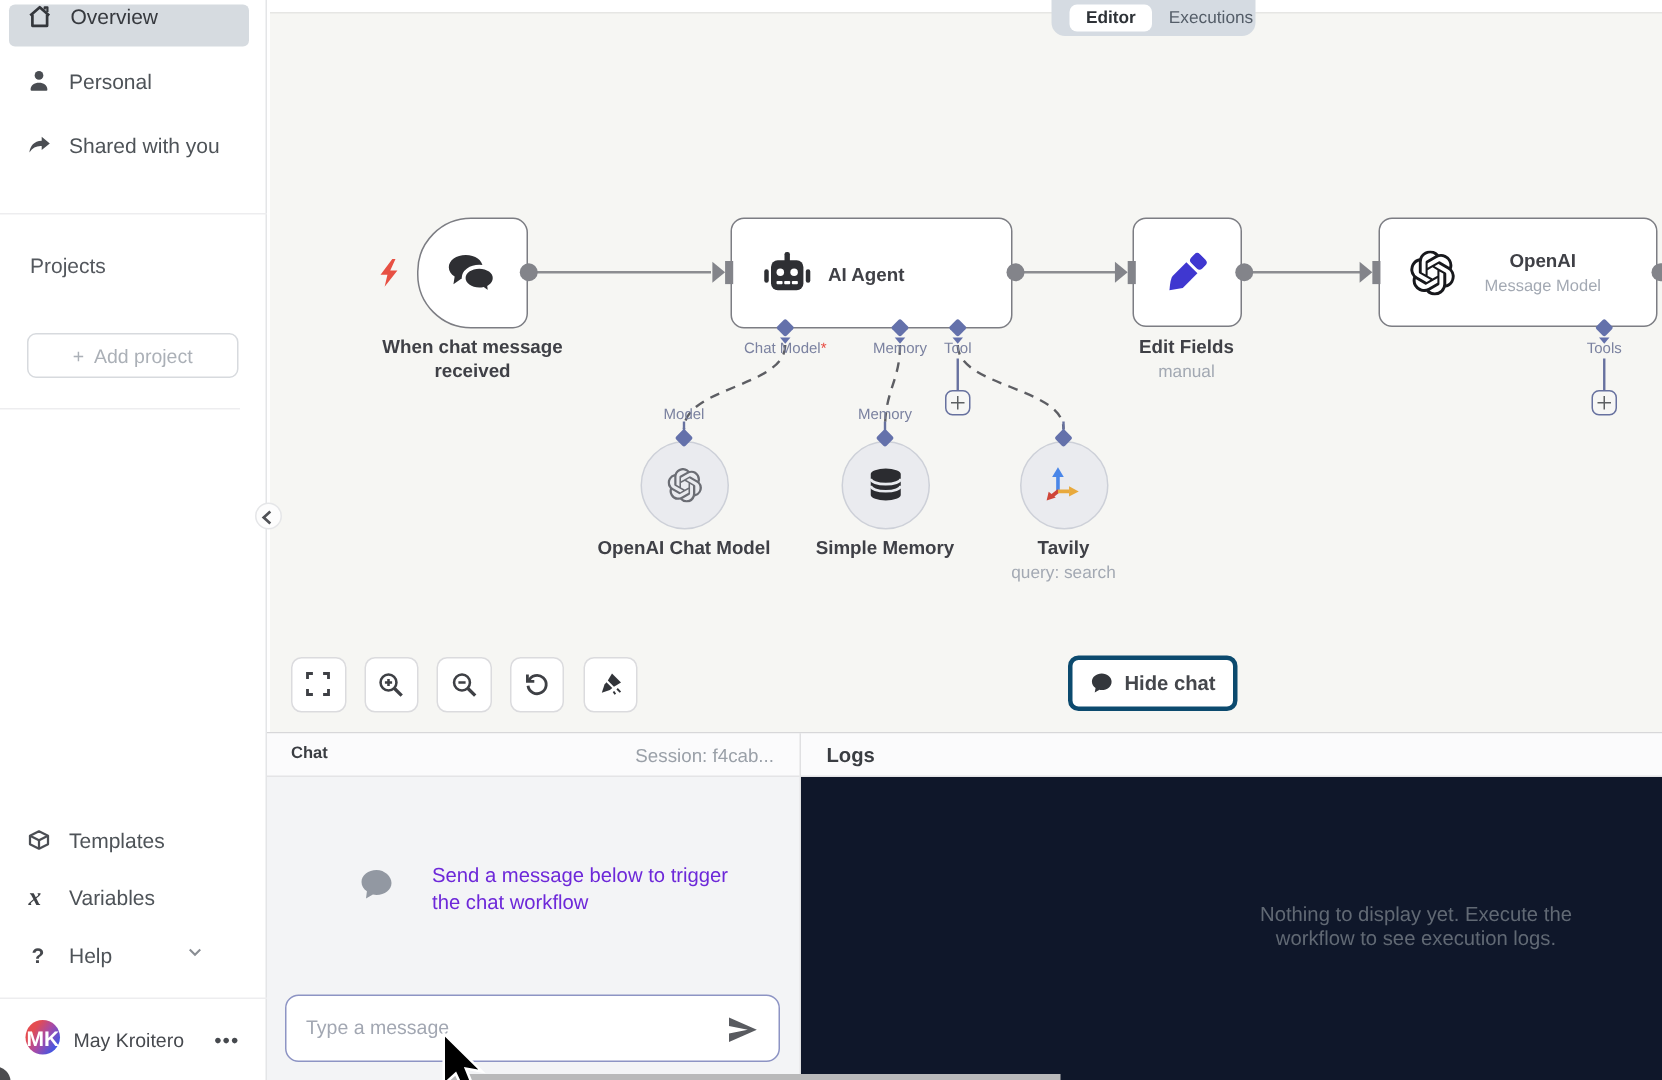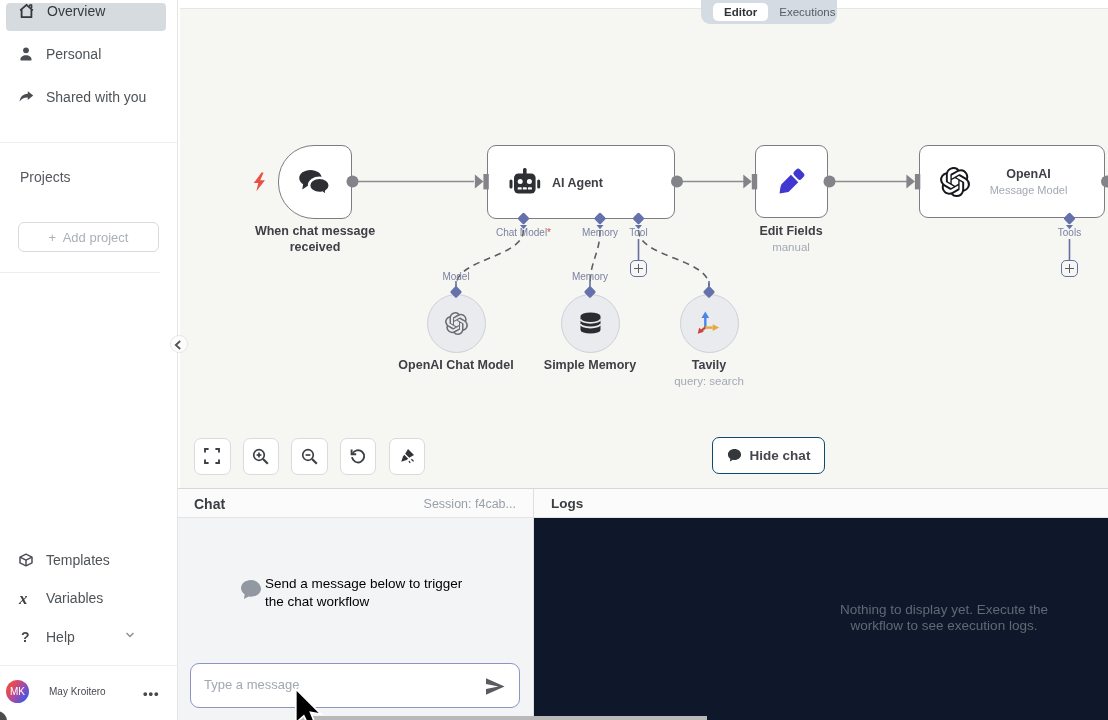--- a/index.html
+++ b/index.html
@@ -26,21 +26,21 @@
   .nlabel { position:absolute; text-align:center; font-weight:bold; font-size:12.5px; color:#3f4046; line-height:16px; z-index:5; }
   .nsub { font-weight:normal; font-size:11.5px; color:#a3a9b3;text-align:center; }
   .clabel { position:absolute; text-align:center; font-size:10px; color:#7b82a0; z-index:5; }
   .subcircle { position:absolute; width:59px; height:59px; border-radius:50%; background:#eaebef; border:1.3px solid #cdd0d8; z-index:5; }
   .plusbtn { position:absolute; width:17px; height:17px; border:1.5px solid #67719f; border-radius:5px; background:#f6f6f5; z-index:6; }
   .plusbtn:before { content:""; position:absolute; left:3px; top:6.6px; width:9px; height:1.6px; background:#5d6063; }
   .plusbtn:after { content:""; position:absolute; left:6.7px; top:3px; width:1.6px; height:9px; background:#5d6063; }
 
   
   .cbtn { position:absolute; top:438px; width:36.5px; height:36.5px; background:#fff; border:1px solid #dbdbde; border-radius:7px; z-index:10; display:flex; align-items:center; justify-content:center; }
-  #hidechat { left:712px; top:437px; width:113px; height:37px; background:#fff; border:1px solid #0c4a6e; border-radius:7px; z-index:10; display:flex; align-items:center; justify-content:center; font-size:13.5px; color:#45474c; font-weight:bold; }
+  #hidechat { left:712px; top:437px; width:113px; height:37px; background:#fff; border:3px solid #0c4a6e; border-radius:7px; z-index:10; display:flex; align-items:center; justify-content:center; font-size:13.5px; color:#45474c; font-weight:bold; }
 
   
   #bpanel { left:178px; top:488px; width:930px; height:232px; background:#fff; border-top:1px solid #d7d7d9; z-index:8; }
   #chatHead { left:178px; top:489px; width:355px; height:29px; background:#fbfbfc; border-bottom:1px solid #e4e4e6; z-index:9; }
   #logsHead { left:534px; top:489px; width:574px; height:29px; background:#fbfbfc; border-bottom:1px solid #e4e4e6; z-index:9; }
   #chatBody { left:178px; top:518px; width:355px; height:202px; background:#f3f4f6; z-index:9; }
   #logsBody { left:534px; top:518px; width:574px; height:202px; background:#0f172a; z-index:9; }
   #vdiv { left:533px; top:489px; width:1px; height:231px; background:#e0e0e2; z-index:10; }
   #chatinput { position:absolute; left:12px; top:144.5px; width:330px; height:45px; background:#fff; border:1.6px solid #8d94c4; border-radius:9px; }
 </style>
@@ -231,32 +231,32 @@
         <path fill="#34373c" d="M8 1 C4 1 1 3.6 1 6.8 c0 1.9 1 3.5 2.6 4.6 L3 14.5 l3.4-1.9 c.5.1 1 .2 1.6.2 4 0 7-2.6 7-5.9 S12 1 8 1z"></path>
       </svg>Hide chat</div>
 
   <div class="abs" id="tabs">
       <div class="tab on">Editor</div>
       <div class="tab">Executions</div>
     </div>
 
   <div class="abs" id="bpanel"></div>
   <div class="abs" id="chatHead">
-      <span style="position:absolute;left:16px;top:7px;font-size:14px;font-weight:bold;color:#3a3d42;">Chat</span>
+      <span style="position:absolute;left:16px;top:7px;font-size:11px;font-weight:bold;color:#3a3d42;">Chat</span>
       <span style="position:absolute;right:17px;top:8px;font-size:12.5px;color:#9aa0a8;">Session: f4cab...</span>
     </div>
   <div class="abs" id="logsHead">
       <span style="position:absolute;left:17px;top:7px;font-size:13.5px;font-weight:bold;color:#3a3d42;">Logs</span>
     </div>
   <div class="abs" id="vdiv"></div>
   <div class="abs" id="chatBody">
     <svg width="24" height="24" viewBox="0 0 24 24" style="position:absolute;left:61px;top:60px;">
         <path fill="#9298a2" d="M12 2 C6.5 2 2 5.6 2 10 c0 2.5 1.4 4.7 3.6 6.2 L5 21 l4.6-2.6 c.8.2 1.6.3 2.4.3 5.5 0 10-3.6 10-8S17.5 2 12 2z"></path>
       </svg>
-    <div style="position:absolute;left:87px;top:57px;width:210px;font-size:13.5px;color:#000000;line-height:17.5px;">Send a message below to trigger the chat workflow</div>
+    <div style="position:absolute;left:110px;top:57px;width:210px;font-size:13.5px;color:#6d28d9;line-height:17.5px;">Send a message below to trigger the chat workflow</div>
     <div id="chatinput">
       <span style="position:absolute;left:13px;top:13.5px;font-size:13px;color:#a2a7b2;">Type a message</span>
       <svg width="21" height="19" viewBox="0 0 24 22" style="position:absolute;right:13px;top:13px;">
           <path fill="#595b60" d="M1 20.5 L22.5 11 1 1.5 1 8.2 15.5 11 1 13.8 z"></path>
         </svg>
     </div>
   </div>
   <div class="abs" id="logsBody">
     <div style="position:absolute;left:305px;top:84px;width:210px;text-align:center;font-size:13.5px;color:#616974;line-height:16px;">Nothing to display yet. Execute the workflow to see execution logs.</div>
   </div>
@@ -290,22 +290,22 @@
           <text x="1" y="13.5" font-family="Liberation Serif" font-style="italic" font-weight="bold" font-size="17" fill="#3e4146">x</text>
         </svg>Variables</div>
     <div class="sitem" style="top:629px;"><svg width="16" height="16" viewBox="0 0 16 16">
           <text x="3" y="13" font-family="Liberation Sans" font-weight="bold" font-size="14" fill="#45484d">?</text>
         </svg>Help
       <svg width="12" height="12" viewBox="0 0 12 12" style="position:absolute;right:18px;">
           <path d="M2.5 4 L6 7.5 9.5 4" stroke="#8a8e94" stroke-width="1.4" fill="none"></path>
         </svg>
     </div>
     <div class="sdiv" style="top:665px;"></div>
-    <div style="position:absolute;left:6px;top:680px;width:23px;height:23px;border-radius:50%;background:linear-gradient(125deg,#e44c51 25%,#a94aa5 52%,#4956df 82%);color:#fff;font-size:10px;font-weight:normal;display:flex;align-items:center;justify-content:center;">MK</div>
-    <div style="position:absolute;left:49px;top:685.5px;font-size:10px;color:#46494e;">May Kroitero</div>
+    <div style="position:absolute;left:17px;top:680px;width:23px;height:23px;border-radius:50%;background:linear-gradient(125deg,#e44c51 25%,#a94aa5 52%,#4956df 82%);color:#fff;font-size:14px;font-weight:bold;display:flex;align-items:center;justify-content:center;">MK</div>
+    <div style="position:absolute;left:49px;top:685.5px;font-size:13px;color:#46494e;">May Kroitero</div>
     <div style="position:absolute;left:143px;top:686px;font-size:13px;color:#46494e;letter-spacing:1px;font-weight:bold;">•••</div>
   </div>
 
   <div class="abs" style="left:169.5px;top:335px;width:18px;height:18px;border-radius:50%;background:#fdfdfd;border:1px solid #e5e6e8;z-index:35;"></div>
   <svg class="abs" width="8" height="10" viewBox="0 0 8 10" style="left:174px;top:339.5px;z-index:36;">
       <path d="M6.2 1 L1.8 5 6.2 9" stroke="#505256" stroke-width="1.8" fill="none"></path>
     </svg>
 
   <svg class="abs" width="32" height="38" viewBox="0 0 32 38" style="left:294px;top:687px;z-index:50;">
     <path d="M1.8 2 L1.8 36 L9.8 28.8 L13.7 37 L20.3 34.6 L16.6 25.4 L27.3 27.3 Z" fill="#000" stroke="#fff" stroke-width="1.7"></path>

